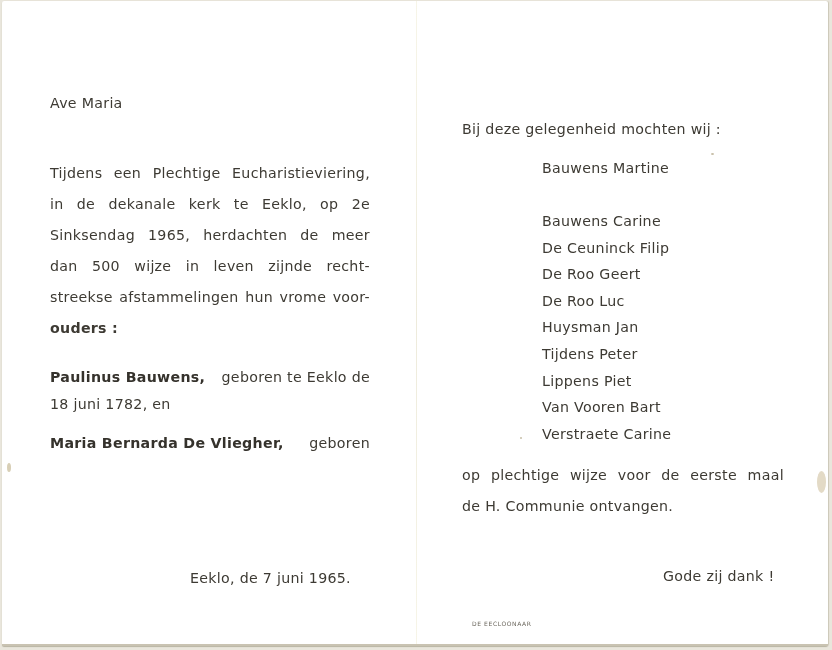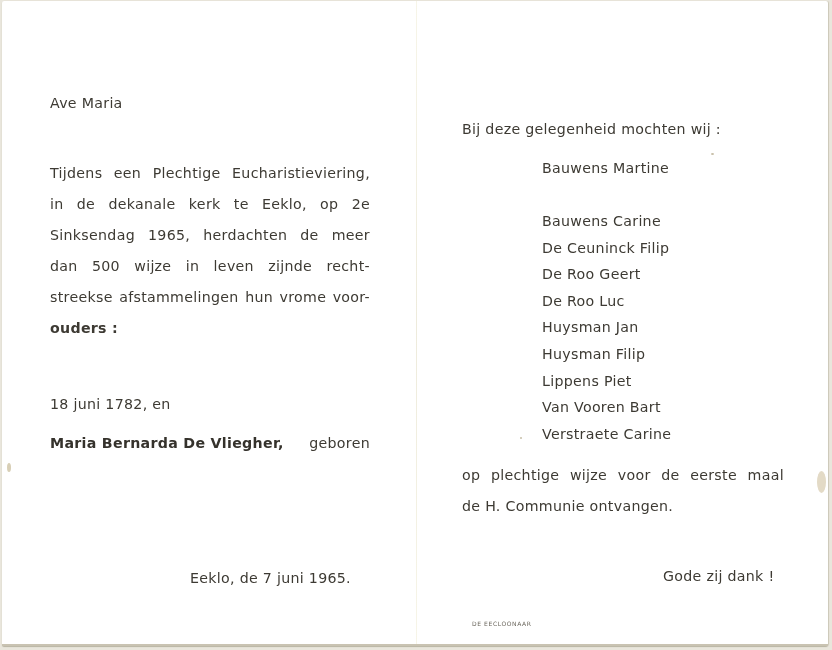--- a/index.html
+++ b/index.html
@@ -58,38 +58,42 @@
     </div>
   <div class="just" style="left:48px;top:287px;width:320px;">
       <span>streekse</span>
       <span>afstammelingen</span>
       <span>hun</span>
       <span>vrome</span>
       <span>voor-</span>
     </div>
   <div class="t" style="left:48px;top:318px;font-weight:bold;">ouders :</div>
 
+  <div class="just" style="left:48px;top:367px;width:320px;">
+    <b>Paulinus Bauwens,</b>
+    <span style="margin-left:8px;">geboren te Eeklo de</span>
+  </div>
   <div class="t" style="left:48px;top:394px;">18 juni 1782, en</div>
 
   <div class="just" style="left:48px;top:433px;width:320px;">
     <b>Maria Bernarda De Vliegher,</b>
     <span style="margin-left:8px;">geboren</span>
   </div>
 
   <div class="t" style="left:188px;top:568px;">Eeklo, de 7 juni 1965.</div>
 
   <div class="t" style="left:460px;top:119px;">Bij deze gelegenheid mochten wij :</div>
 
   <div class="t" style="left:540px;top:158px;">Bauwens Martine</div>
   <div class="t" style="left:540px;top:211px;">Bauwens Carine</div>
   <div class="t" style="left:540px;top:238px;">De Ceuninck Filip</div>
   <div class="t" style="left:540px;top:264px;">De Roo Geert</div>
   <div class="t" style="left:540px;top:291px;">De Roo Luc</div>
   <div class="t" style="left:540px;top:317px;">Huysman Jan</div>
-  <div class="t" style="left:540px;top:344px;">Huysman Filip</div>
+  <div class="t" style="left:540px;top:344px;">Tijdens Peter</div>
   <div class="t" style="left:540px;top:371px;">Lippens Piet</div>
   <div class="t" style="left:540px;top:397px;">Van Vooren Bart</div>
   <div class="t" style="left:540px;top:424px;">Verstraete Carine</div>
 
   <div class="just" style="left:460px;top:465px;width:322px;">
       <span>op</span>
       <span>plechtige</span>
       <span>wijze</span>
       <span>voor</span>
       <span>de</span>

